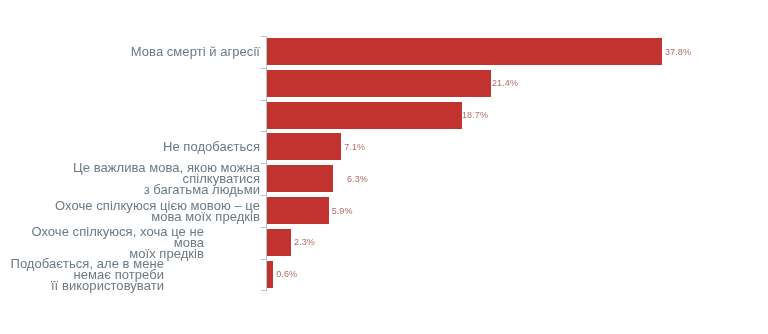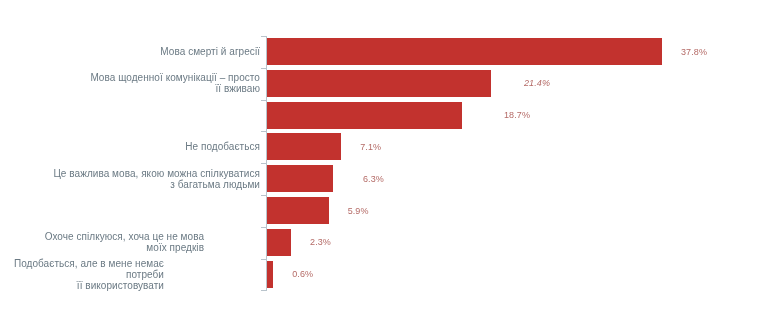--- a/index.html
+++ b/index.html
@@ -56,36 +56,36 @@
     position: absolute;
     right: 508px; 
     top: 0;
     height: 27px;
     display: flex;
     flex-direction: column;
     align-items: flex-end;
     justify-content: center;
     text-align: right;
     color: #6b7a84;
-    font-size: 10px;
+    font-size: 13px;
     line-height: 11px;
     white-space: pre-line;
     letter-spacing: 0.05px;
   }
   .val-label {
     position: absolute;
     top: 0;
     height: 27px;
     display: flex;
     align-items: center;
     color: #b46a66;
     font-size: 9px;
     letter-spacing: 0.1px;
     white-space: nowrap;
-    padding-left: 19px;
+    padding-left: 3px;
   }
 </style>
 </head>
 <body>
 
 <div id="chart-root">
   <div class="plot-area">
     <div class="axis-line" style="background: rgb(185, 196, 204); top: 36px; height: 254.6px;"></div>
     <div id="ticks">
         <div class="tick" style="top: 36px; background: rgb(185, 196, 204);"></div>
@@ -98,41 +98,41 @@
         <div class="tick" style="top: 258.6px; background: rgb(185, 196, 204);"></div>
         <div class="tick" style="top: 289.6px; background: rgb(185, 196, 204);"></div>
       </div>
     <div id="bars">
         <div class="bar-row" style="top: 38px; width: 768px;">
           <div class="cat-label" style="color: rgb(107, 122, 132);">Мова смерті й агресії</div>
           <div class="bar" style="width: 395.01px; background: rgb(194, 50, 46);"></div>
           <div class="val-label" style="left: 662.01px; color: rgb(180, 106, 102);">37.8%</div>
         </div>
         <div class="bar-row" style="top: 69.8px; width: 768px;">
-          <div class="cat-label" style="color: rgb(107, 122, 132);">Мова щоденної комунікації – просто
-її вживаю</div>
           <div class="bar" style="width: 223.63px; background: rgb(194, 50, 46);"></div>
-          <div class="val-label" style="left: 505px; color: rgb(180, 106, 102); font-style: italic;">21.4%</div>
+          <div class="val-label" style="left: 489px; color: rgb(180, 106, 102);">21.4%</div>
         </div>
         <div class="bar-row" style="top: 101.6px; width: 768px;">
           <div class="bar" style="width: 195.415px; background: rgb(194, 50, 46);"></div>
-          <div class="val-label" style="left: 485px; color: rgb(180, 106, 102);">18.7%</div>
+          <div class="val-label" style="left: 459px; color: rgb(180, 106, 102);">18.7%</div>
         </div>
         <div class="bar-row" style="top: 133.4px; width: 768px;">
           <div class="cat-label" style="color: rgb(107, 122, 132);">Не подобається</div>
           <div class="bar" style="width: 74.195px; background: rgb(194, 50, 46);"></div>
           <div class="val-label" style="left: 341.195px; color: rgb(180, 106, 102);">7.1%</div>
         </div>
         <div class="bar-row" style="top: 165.2px; width: 768px;">
           <div class="cat-label" style="color: rgb(107, 122, 132);">Це важлива мова, якою можна спілкуватися
 з багатьма людьми</div>
           <div class="bar" style="width: 65.835px; background: rgb(194, 50, 46);"></div>
           <div class="val-label" style="left: 344px; color: rgb(180, 106, 102);">6.3%</div>
         </div>
         <div class="bar-row" style="top: 197px; width: 768px;">
+          <div class="cat-label" style="color: rgb(107, 122, 132);">Охоче спілкуюся цією мовою – це
+мова моїх предків</div>
           <div class="bar" style="width: 61.655px; background: rgb(194, 50, 46);"></div>
           <div class="val-label" style="left: 328.655px; color: rgb(180, 106, 102);">5.9%</div>
         </div>
         <div class="bar-row" style="top: 228.8px; width: 712px;">
           <div class="cat-label" style="color: rgb(107, 122, 132);">Охоче спілкуюся, хоча це не мова
 моїх предків</div>
           <div class="bar" style="width: 24.035px; background: rgb(194, 50, 46);"></div>
           <div class="val-label" style="left: 291.035px; color: rgb(180, 106, 102);">2.3%</div>
         </div>
         <div class="bar-row" style="top: 260.6px; width: 672px;">

